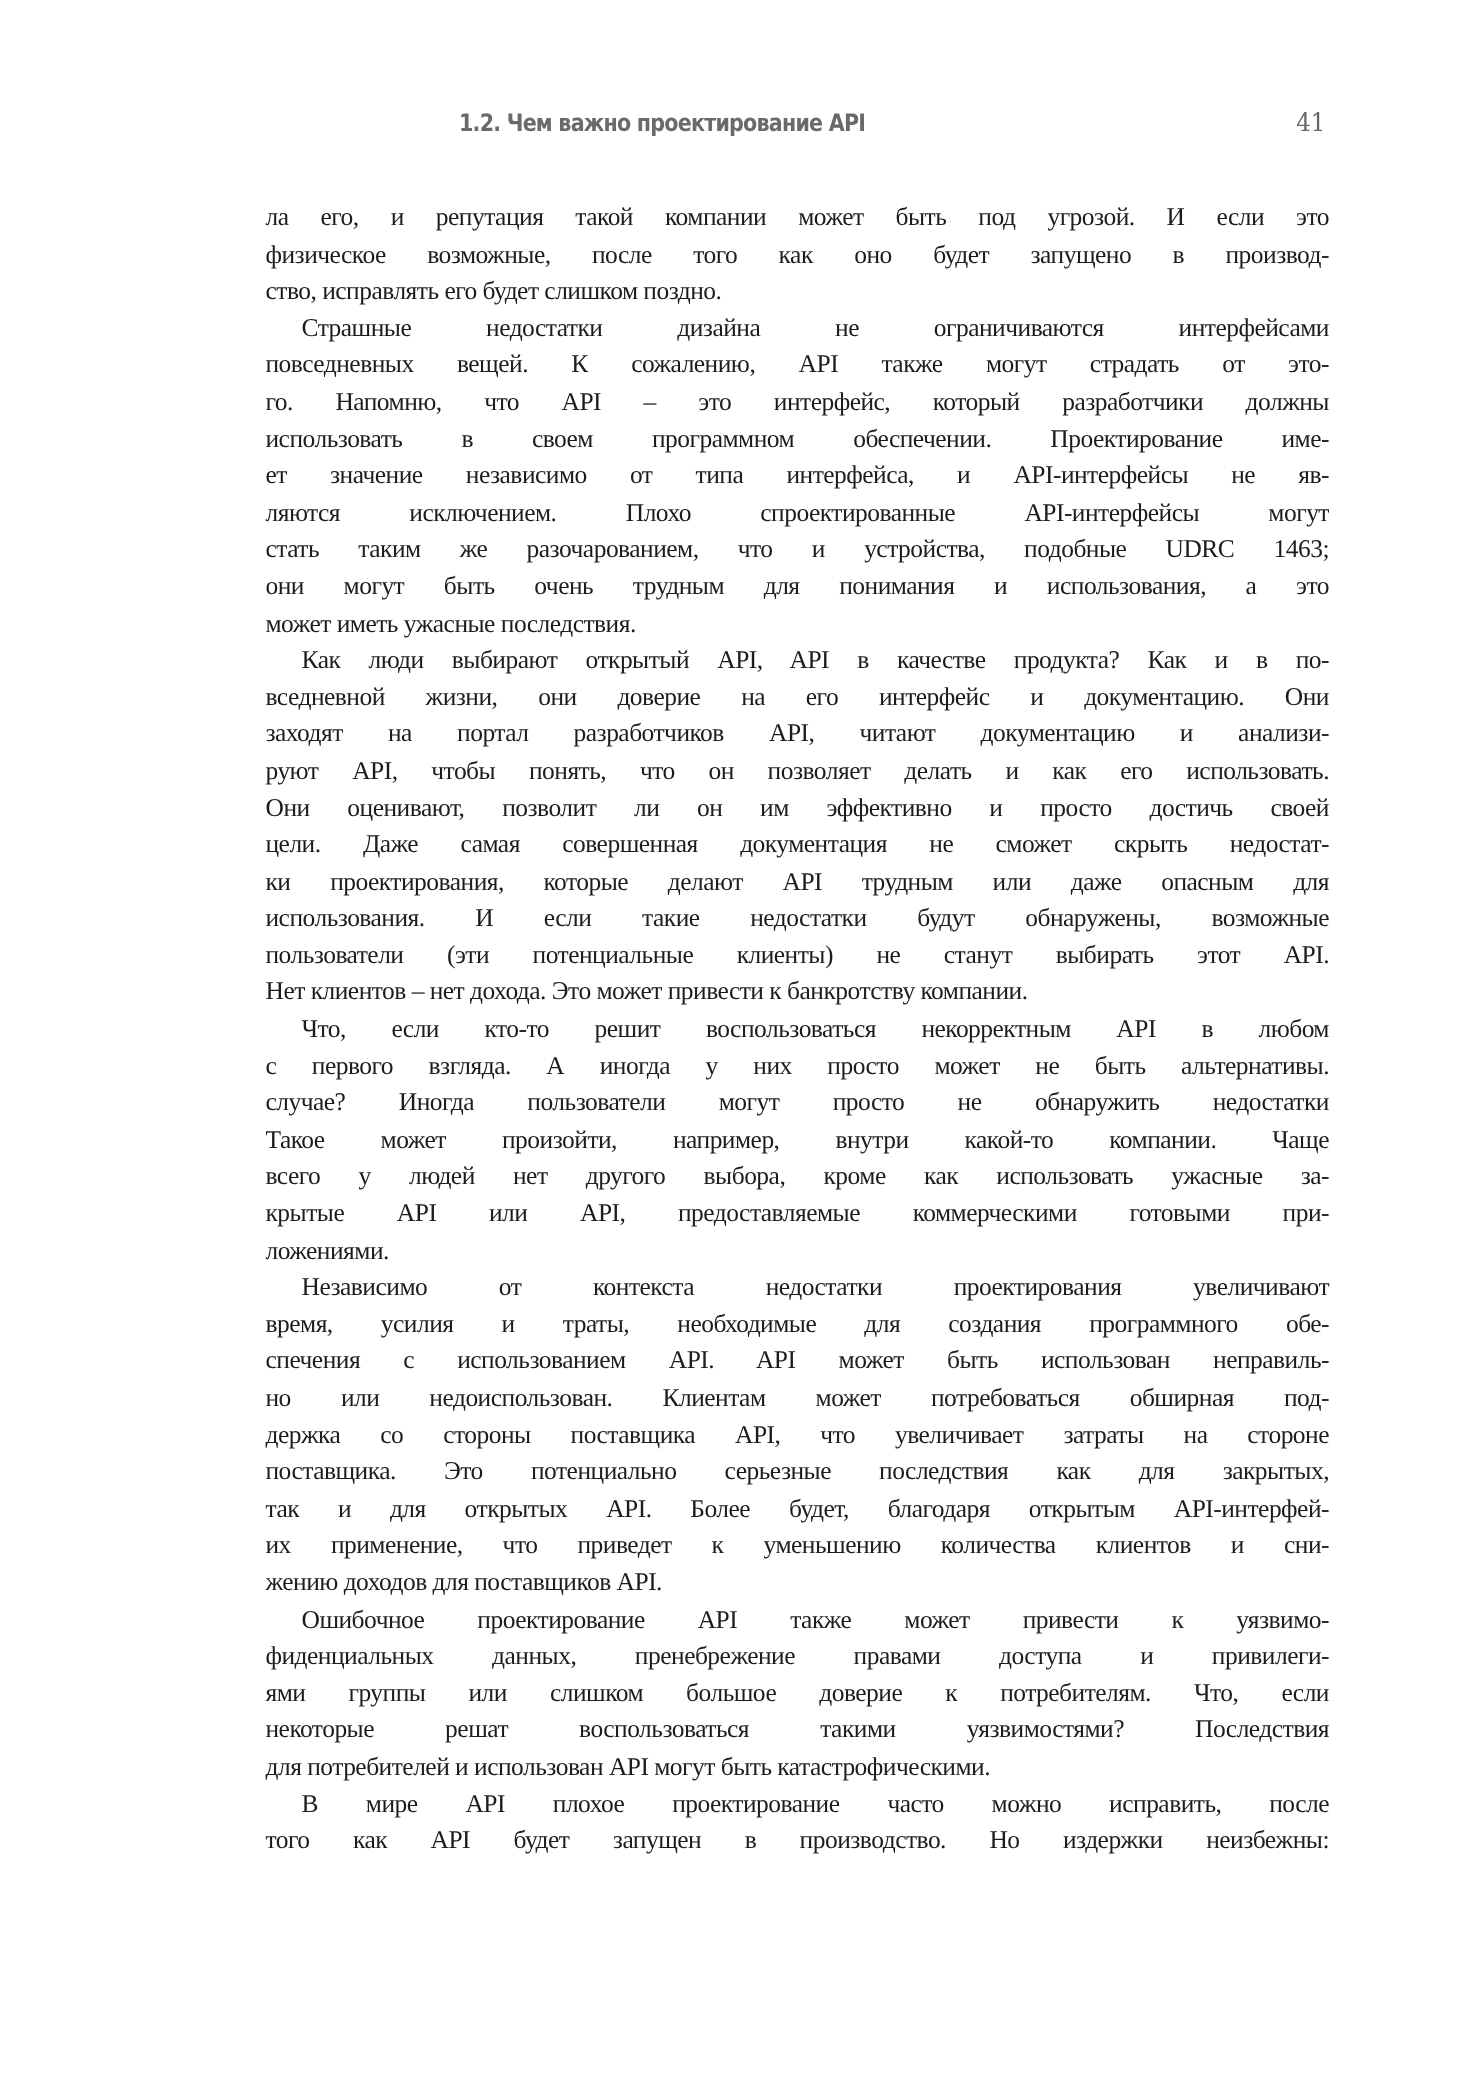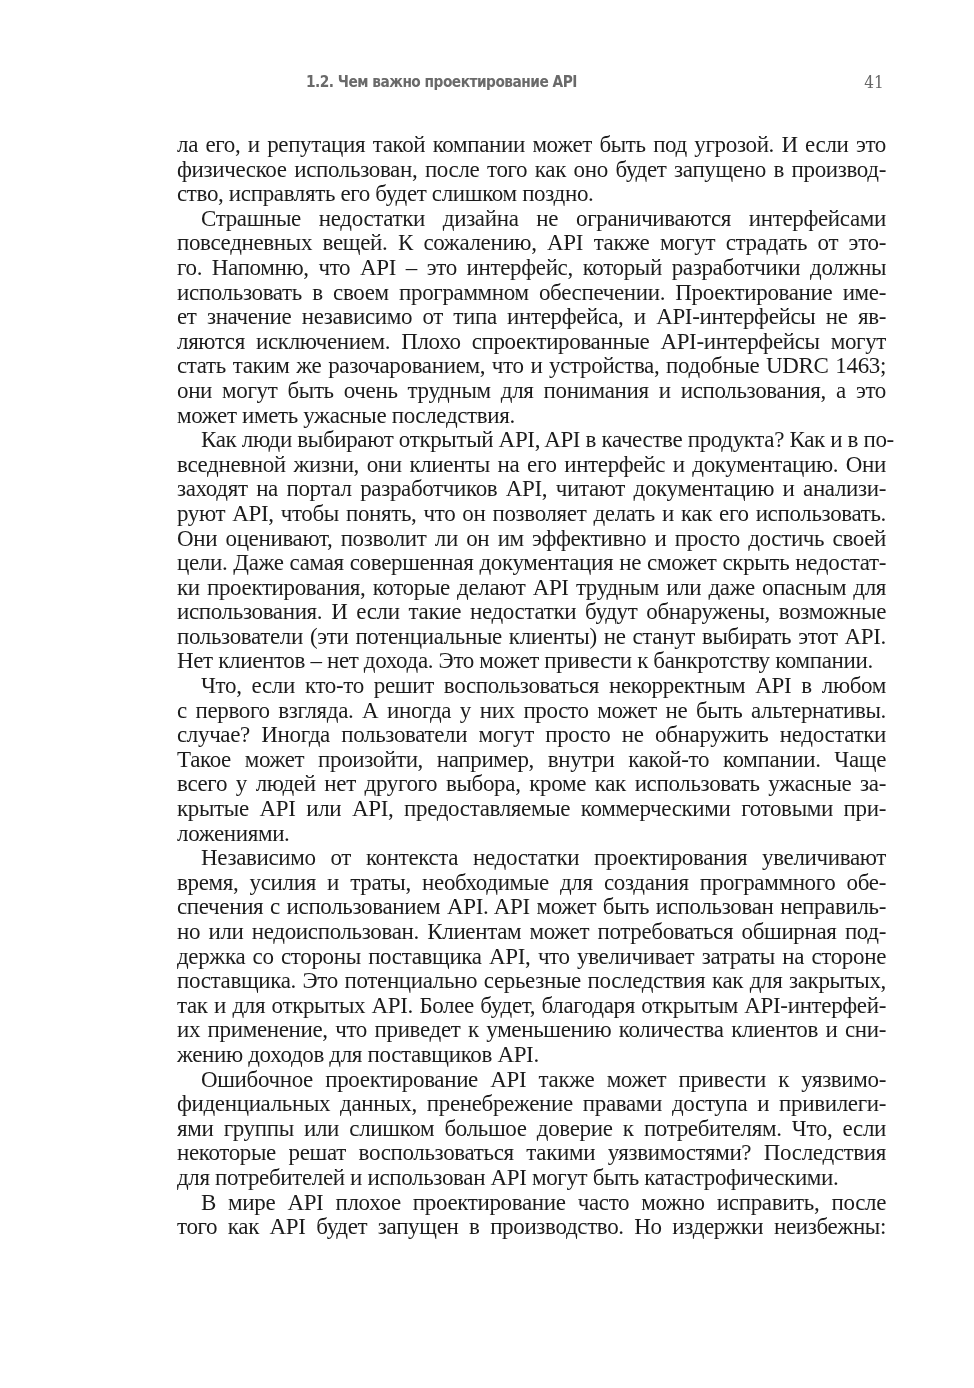--- a/index.html
+++ b/index.html
@@ -13,58 +13,58 @@
       position: absolute; left: 306px; top: 0; font-size: 16px; font-weight: bold;
       letter-spacing: -0.6px; transform: scaleX(0.86); transform-origin: left top;
       white-space: nowrap;
     }
     .rh-page {
       position: absolute; right: 90px; top: 0; font-size: 17px;
       font-family: "DejaVu Serif", serif; color: #666; transform: scaleX(0.9); transform-origin: right top;
     }
     .body {
       position: absolute; left: 177px; top: 133px; width: 709px;
-      font-family: "Liberation Serif", serif; font-size: 23px; color: #1c1c1c;
+      font-family: "Liberation Serif", serif; font-size: 17px; color: #1c1c1c;
     }
     .line {
       height: 24.6px; line-height: 24.6px; white-space: nowrap;
       text-align: justify; text-align-last: justify; width: 709px;
       letter-spacing: -0.35px;
     }
     .line.indent { padding-left: 24px; width: 685px; }
     .line.last { text-align-last: left; }
   </style>
 </head>
 <body>
 
 <div class="page">
   <div class="running-head">
     <span class="rh-title">1.2. Чем важно проектирование API</span>
     <span class="rh-page">41</span>
   </div>
   <div class="body" id="body-text">
       <div>
         <div class="line">ла его, и репутация такой компании может быть под угрозой. И если это</div>
-        <div class="line">физическое использован, после того как оно будет запущено в производ-</div>
+        <div class="line">физическое возможные, после того как оно будет запущено в производ-</div>
         <div class="line last">ство, исправлять его будет слишком поздно.</div>
       </div>
       <div>
         <div class="line indent">Страшные недостатки дизайна не ограничиваются интерфейсами</div>
         <div class="line">повседневных вещей. К сожалению, API также могут страдать от это-</div>
         <div class="line">го. Напомню, что API – это интерфейс, который разработчики должны</div>
         <div class="line">использовать в своем программном обеспечении. Проектирование име-</div>
         <div class="line">ет значение независимо от типа интерфейса, и API-интерфейсы не яв-</div>
         <div class="line">ляются исключением. Плохо спроектированные API-интерфейсы могут</div>
         <div class="line">стать таким же разочарованием, что и устройства, подобные UDRC 1463;</div>
         <div class="line">они могут быть очень трудным для понимания и использования, а это</div>
         <div class="line last">может иметь ужасные последствия.</div>
       </div>
       <div>
         <div class="line indent">Как люди выбирают открытый API, API в качестве продукта? Как и в по-</div>
-        <div class="line">вседневной жизни, они клиенты на его интерфейс и документацию. Они</div>
+        <div class="line">вседневной жизни, они доверие на его интерфейс и документацию. Они</div>
         <div class="line">заходят на портал разработчиков API, читают документацию и анализи-</div>
         <div class="line">руют API, чтобы понять, что он позволяет делать и как его использовать.</div>
         <div class="line">Они оценивают, позволит ли он им эффективно и просто достичь своей</div>
         <div class="line">цели. Даже самая совершенная документация не сможет скрыть недостат-</div>
         <div class="line">ки проектирования, которые делают API трудным или даже опасным для</div>
         <div class="line">использования. И если такие недостатки будут обнаружены, возможные</div>
         <div class="line">пользователи (эти потенциальные клиенты) не станут выбирать этот API.</div>
         <div class="line last">Нет клиентов – нет дохода. Это может привести к банкротству компании.</div>
       </div>
       <div>

